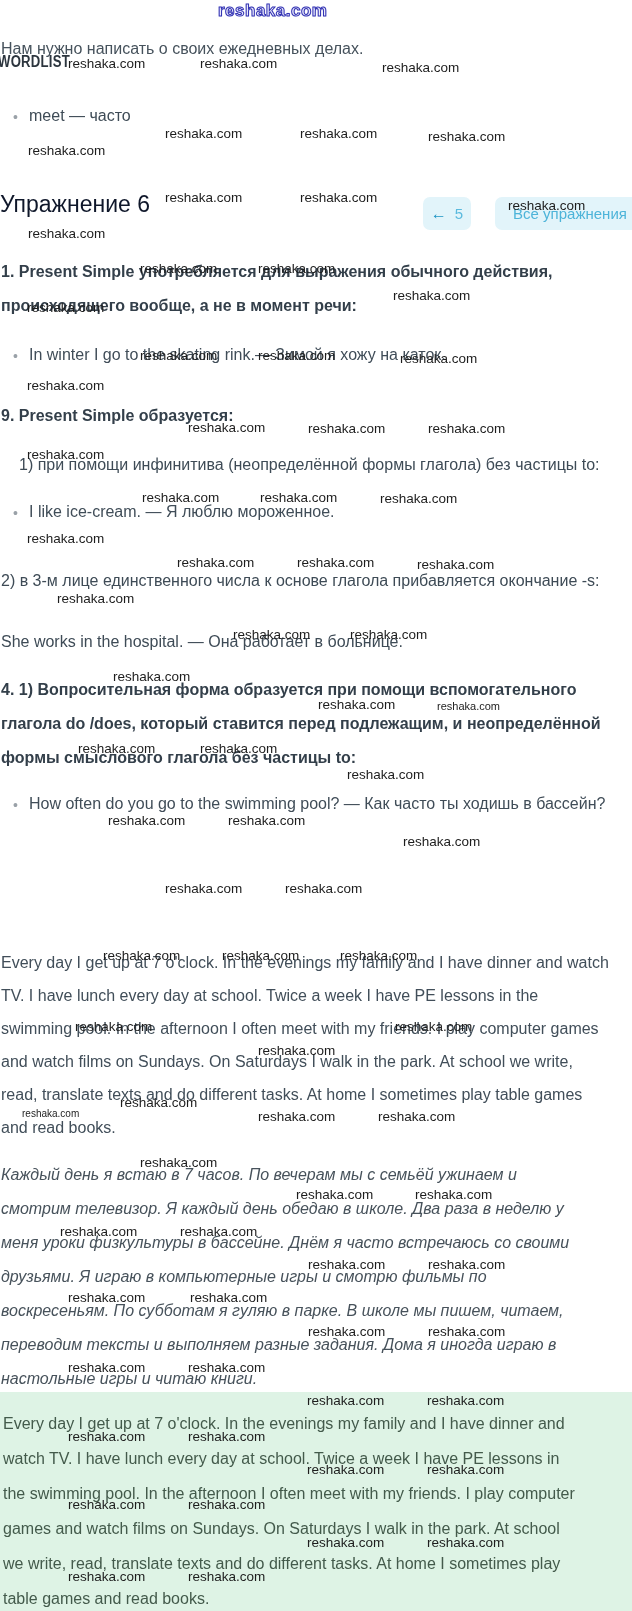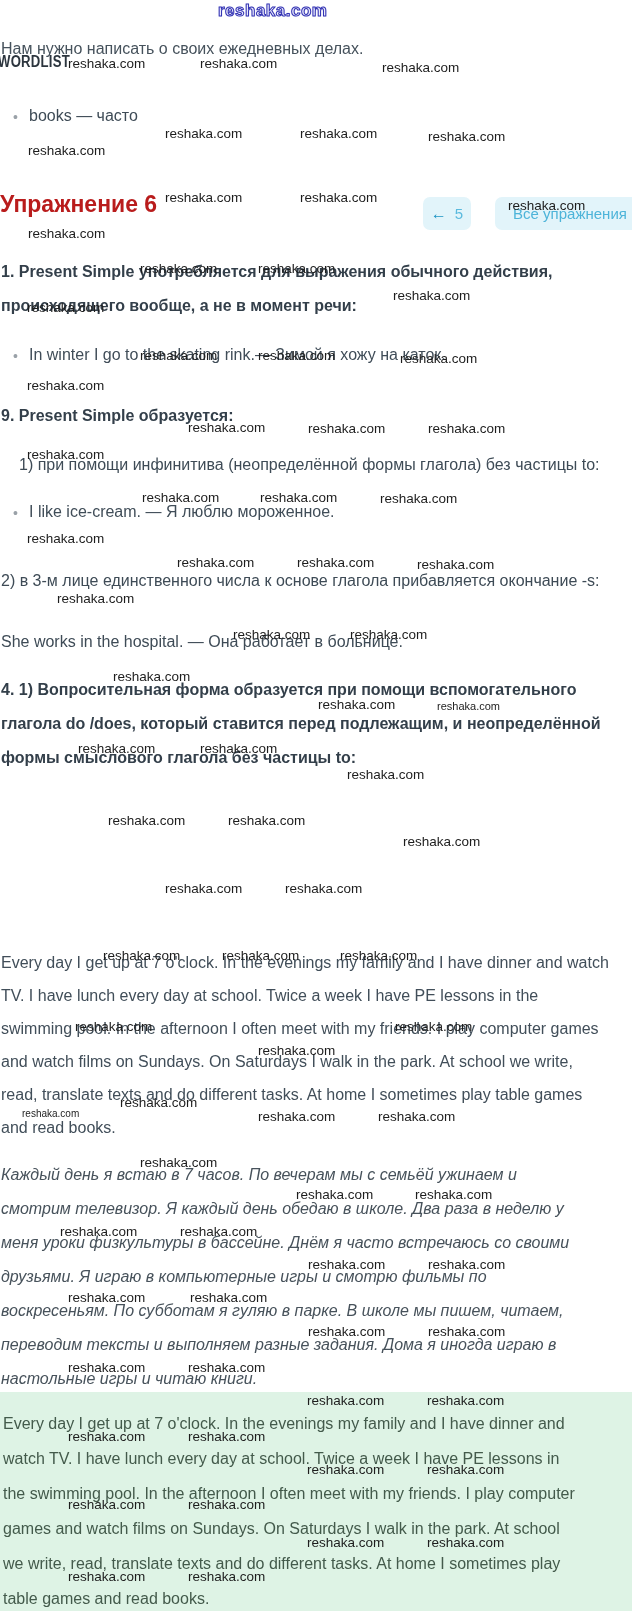--- a/index.html
+++ b/index.html
@@ -26,21 +26,21 @@
   }
   ul{list-style:none;margin:0;padding:0;}
   li{position:relative;padding-left:28px;}
   li::before{
     content:"•";position:absolute;left:12px;top:0;color:#9aa1a8;font-size:14px;
   }
   .wordlist{top:96px;left:1px;width:600px;font-size:16px;}
   .wordlist li{line-height:40px;}
   .wordlist li::before{top:1px;}
   
-  .ex-title{top:189px;left:0px;font-size:23px;font-weight:bold;color:#b91c1c;line-height:30px;margin:0;}
+  .ex-title{top:189px;left:0px;font-size:23px;font-weight:normal;color:#0f172a;line-height:30px;margin:0;}
   .btn{
     position:absolute;top:197px;height:33px;
     background:#e2f4fa;border:none;border-radius:7px;
     font-family:"Liberation Sans", sans-serif;font-size:15px;
     display:flex;align-items:center;justify-content:center;
     cursor:pointer;padding:0;
   }
   .btn-prev{left:423px;width:48px;gap:8px;color:#5bbade;}
   .btn-prev .arrow{color:#1f95c4;font-size:16px;}
   .btn-all{left:495px;width:150px;color:#4db4d9;}
@@ -80,21 +80,21 @@
 </head>
 <body>
 
 <div class="abs logo">reshaka.com</div>
 
 <p class="abs intro">Нам нужно написать о своих ежедневных делах.</p>
 
 <div class="abs wordlist-title">WORDLIST</div>
 
 <ul class="abs wordlist">
-  <li>books — часто</li>
+  <li>meet — часто</li>
 </ul>
 
 <h1 class="abs ex-title">Упражнение 6</h1>
 
 <button class="btn btn-prev">
   <span class="arrow">←</span>
   <span class="num">5</span>
 </button>
 <button class="btn btn-all">Все упражнения</button>
 
@@ -112,20 +112,21 @@
   <li>I like ice-cream. — Я люблю мороженное.</li>
 </ul>
 
 <p class="abs plain sub2">2) в 3-м лице единственного числа к основе глагола прибавляется окончание -s:</p>
 
 <p class="abs plain shew">She works in the hospital. — Она работает в больнице.</p>
 
 <p class="abs boldrule r3">4. 1) Вопросительная форма образуется при помощи вспомогательного глагола do /does, который ставится перед подлежащим, и неопределённой формы смыслового глагола без частицы to:</p>
 
 <ul class="abs exlist l3">
+  <li>How often do you go to the swimming pool? — Как часто ты ходишь в бассейн?</li>
 </ul>
 
 <p class="abs para eng">Every day I get up at 7 o'clock. In the evenings my family and I have dinner and watch TV. I have lunch every day at school. Twice a week I have PE lessons in the swimming pool. In the afternoon I often meet with my friends. I play computer games and watch films on Sundays. On Saturdays I walk in the park. At school we write, read, translate texts and do different tasks. At home I sometimes play table games and read books.</p>
 
 <p class="abs para rus">Каждый день я встаю в 7 часов. По вечерам мы с семьёй ужинаем и смотрим телевизор. Я каждый день обедаю в школе. Два раза в неделю у меня уроки физкультуры в бассейне. Днём я часто встречаюсь со своими друзьями. Я играю в компьютерные игры и смотрю фильмы по воскресеньям. По субботам я гуляю в парке. В школе мы пишем, читаем, переводим тексты и выполняем разные задания. Дома я иногда играю в настольные игры и читаю книги.</p>
 
 <div class="abs greenbox">
   <p>Every day I get up at 7 o'clock. In the evenings my family and I have dinner and watch TV. I have lunch every day at school. Twice a week I have PE lessons in the swimming pool. In the afternoon I often meet with my friends. I play computer games and watch films on Sundays. On Saturdays I walk in the park. At school we write, read, translate texts and do different tasks. At home I sometimes play table games and read books.</p>
 </div>
 

